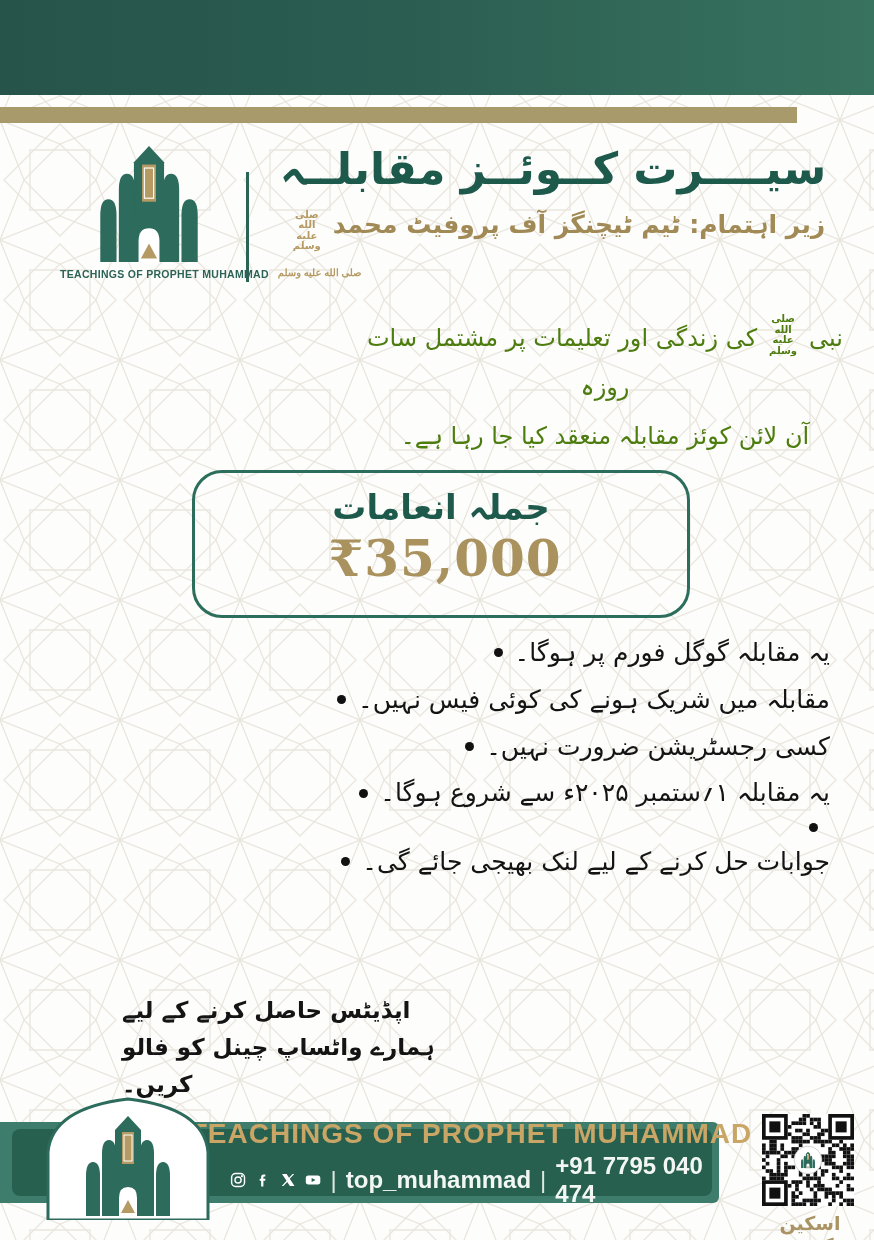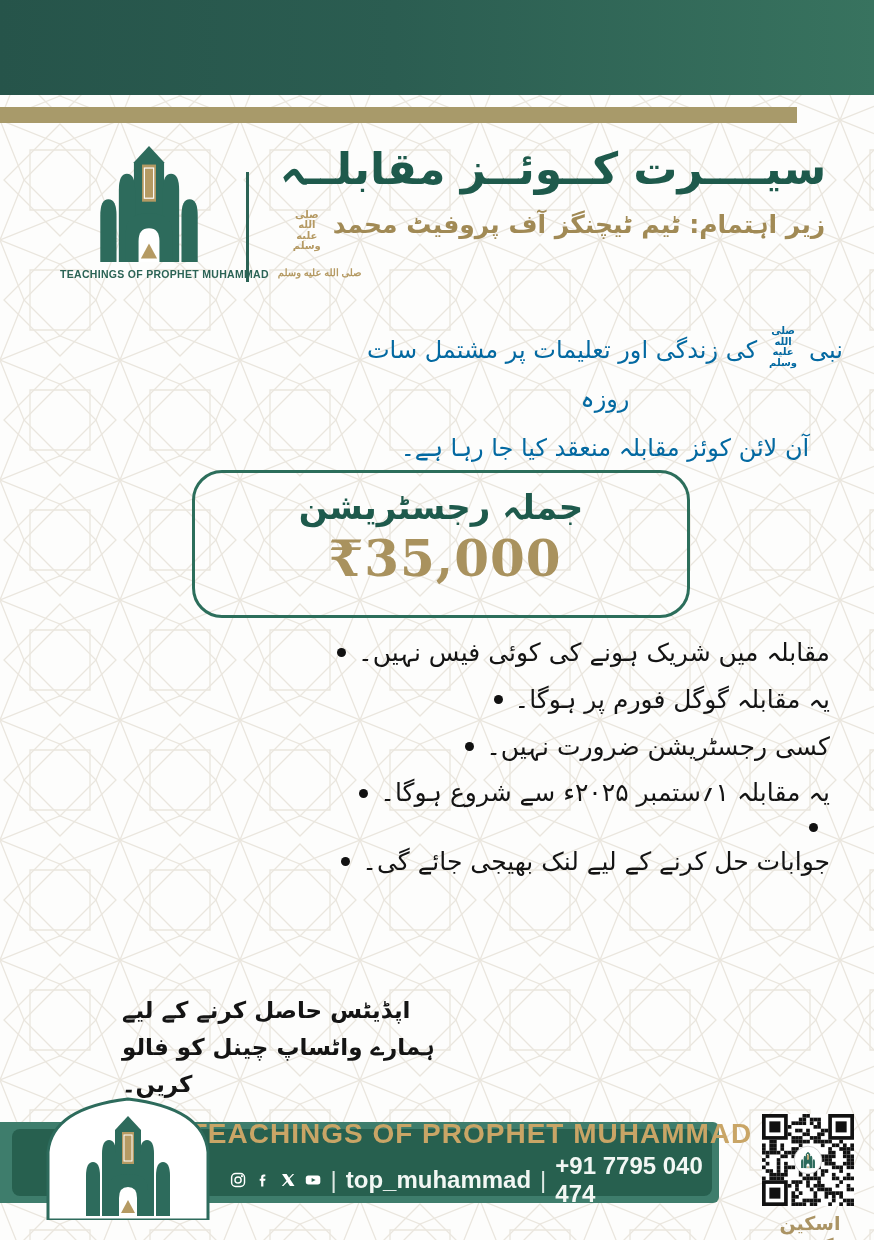--- a/index.html
+++ b/index.html
@@ -20,22 +20,22 @@
   .salawat{display:inline-block;font-size:10px;line-height:1.05;max-width:34px;text-align:center;
       vertical-align:top;margin:0 9px;font-weight:bold;}
   .salawat.gold{color:#b59a63;}
   .divider{position:absolute;left:246px;top:172px;width:3px;height:110px;background:#2b6355;}
 
   .title-block{position:absolute;left:268px;top:138px;width:570px;text-align:center;direction:rtl;}
   .main-title{margin:0;font-size:44px;line-height:1.4;font-weight:800;color:#1e5a4c;}
   .subtitle{margin-top:10px;font-size:25px;font-weight:bold;color:#a18a55;}
 
   
-  .intro{position:absolute;left:350px;top:326px;width:510px;text-align:center;direction:rtl;
-      font-size:24px;font-weight:500;color:#0369a1;line-height:2.05;}
+  .intro{position:absolute;left:350px;top:314px;width:510px;text-align:center;direction:rtl;
+      font-size:24px;font-weight:500;color:#4d7c0f;line-height:2.05;}
   .intro p{margin:0;}
 
   
   .prize-box{position:absolute;left:192px;top:470px;width:492px;height:142px;
       border:3px solid #2c6e5b;border-radius:30px;text-align:center;}
   .prize-label{margin-top:14px;font-size:34px;font-weight:800;color:#1e5a4c;direction:rtl;}
   .prize-amount{margin-top:2px;font-size:50px;font-weight:bold;color:#a9925e;
       font-family:"DejaVu Serif",serif;letter-spacing:1px;margin-left:8px;}
 
   
@@ -124,32 +124,32 @@
     <h1 class="main-title">سیــــرت کــوئــز مقابلــہ</h1>
     <div class="subtitle"><span>زیر اہتمام: ٹیم ٹیچنگز آف پروفیٹ محمد</span><span class="salawat gold">صلى الله عليه وسلم</span></div>
   </div>
 
   <div class="intro">
     <p><span>نبی</span><span class="salawat">صلى الله عليه وسلم</span><span>کی زندگی اور تعلیمات پر مشتمل سات روزہ</span></p>
     <p>آن لائن کوئز مقابلہ منعقد کیا جا رہا ہے۔</p>
   </div>
 
   <div class="prize-box">
-    <div class="prize-label">جملہ رجسٹریشن</div>
+    <div class="prize-label">جملہ انعامات</div>
     <div class="prize-amount">₹35,000</div>
   </div>
 
   <ul class="rules">
     <li>
         <span class="rule-dot"></span>
+        <span class="rule-text">یہ مقابلہ گوگل فورم پر ہوگا۔</span>
+      </li>
+    <li>
+        <span class="rule-dot"></span>
         <span class="rule-text">مقابلہ میں شریک ہونے کی کوئی فیس نہیں۔</span>
-      </li>
-    <li>
-        <span class="rule-dot"></span>
-        <span class="rule-text">یہ مقابلہ گوگل فورم پر ہوگا۔</span>
       </li>
     <li>
         <span class="rule-dot"></span>
         <span class="rule-text">کسی رجسٹریشن ضرورت نہیں۔</span>
       </li>
     <li>
         <span class="rule-dot"></span>
         <span class="rule-text">یہ مقابلہ ۱؍ستمبر ۲۰۲۵ء سے شروع ہوگا۔</span>
       </li>
     <li>

